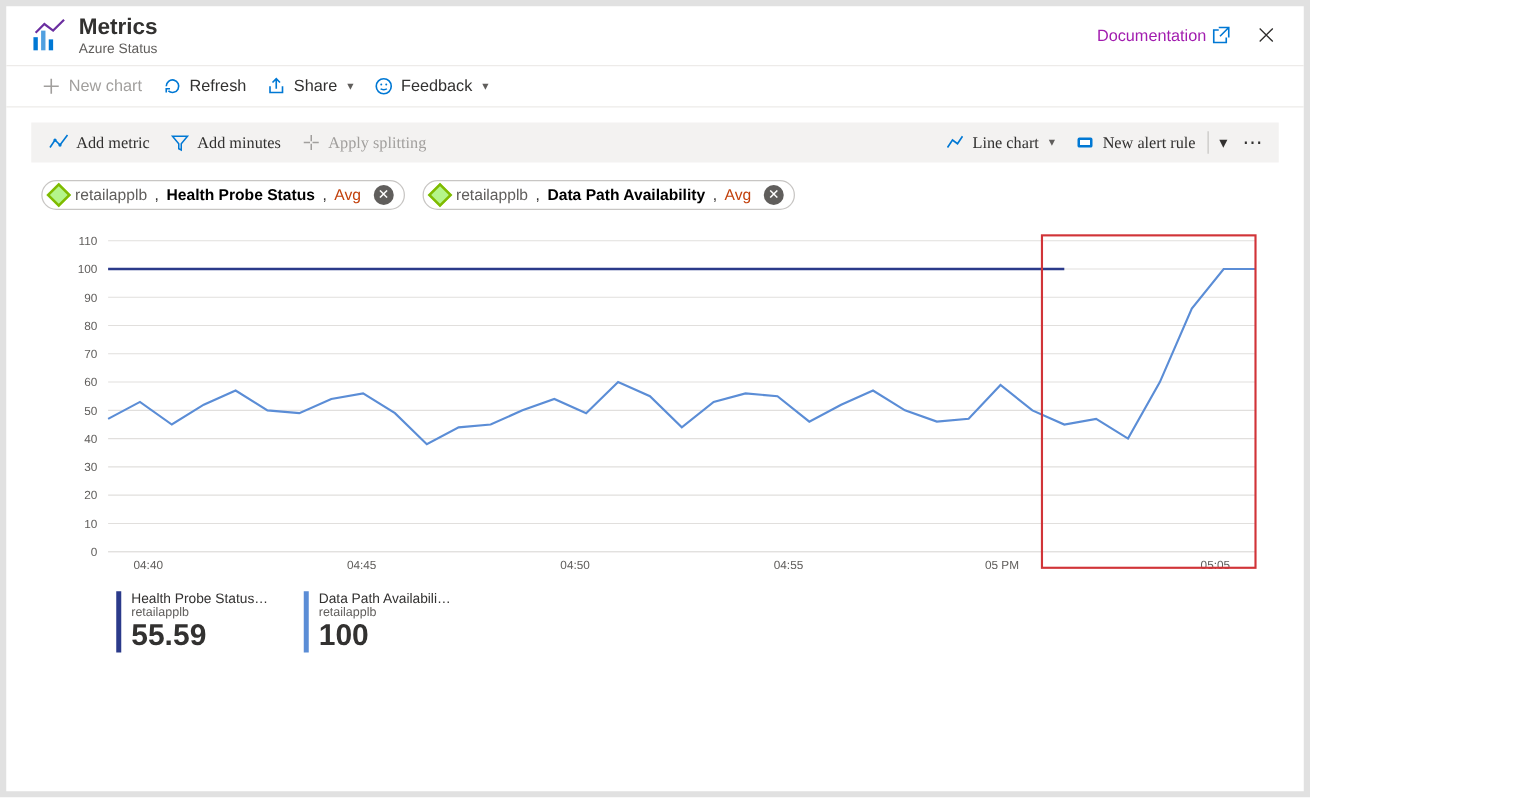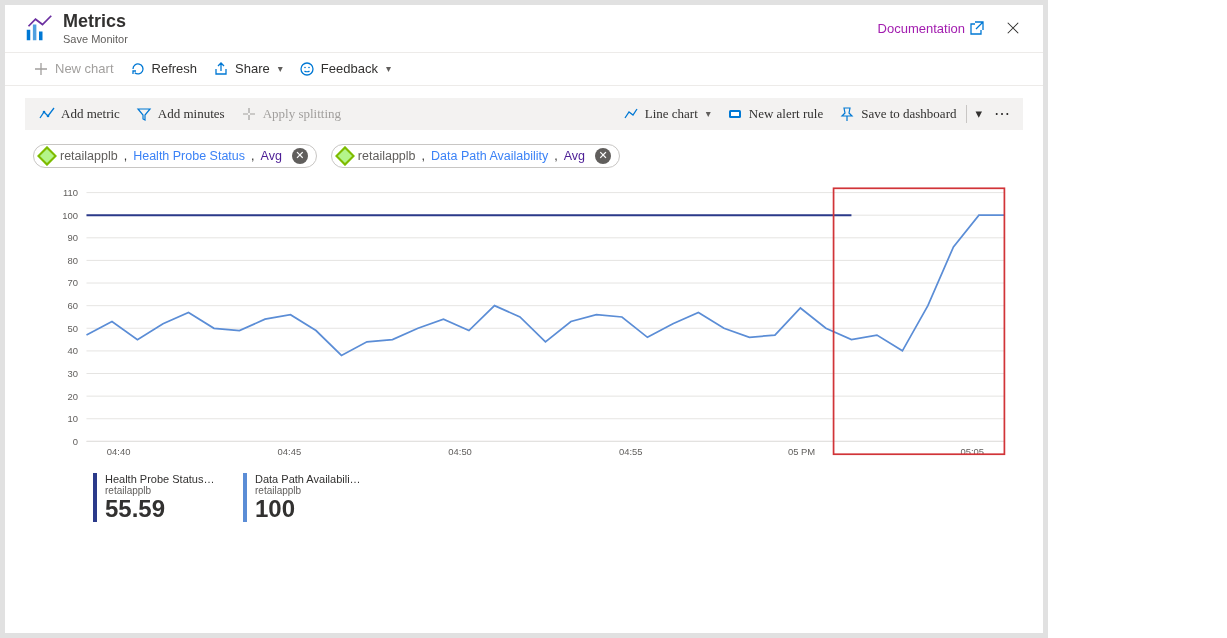--- a/index.html
+++ b/index.html
@@ -29,22 +29,22 @@
   .ctoolbar { background:#f3f2f1; display:flex; align-items:center; padding:4px 6px;font-family:Liberation Serif, serif; }
   .ctoolbar .tb-item { padding:4px 8px; }
   .ctoolbar .vr { width:1px; height:18px; background:#c8c6c4; margin:0 2px; }
   .more { font-size:16px; letter-spacing:1px; padding:0 6px; cursor:pointer; }
 
   
   .pills { display:flex; gap:14px; padding:14px 8px 6px; }
   .pill { border:1px solid #c8c6c4; border-radius:14px; padding:3px 8px 3px 6px; display:flex; align-items:center; gap:6px; font-size:12.5px; cursor:pointer; }
   .pill .diamond { width:14px; height:14px; display:inline-block; transform:rotate(45deg); border:2px solid #7fba00; background:#b4f58a; flex:none; }
   .pill .res { color:#605e5c; }
-  .pill .metric { color:#3b82f6; font-weight:400; }
-  .pill .agg { color:#4c1d95; }
+  .pill .metric { color:#000000; font-weight:700; }
+  .pill .agg { color:#c2410c; }
   .pill .x { width:16px; height:16px; border-radius:50%; background:#605e5c; color:#fff; display:flex; align-items:center; justify-content:center; font-size:11px; margin-left:4px; cursor:pointer; }
 
   
   .chart-wrap { flex:1; position:relative; padding:10px 10px 0 10px; }
   .chart-wrap svg { width:100%; height:auto; display:block; }
   .gridline { stroke:#e1dfdd; stroke-width:1; }
   .series-a { fill:none; stroke:#2b3a8a; stroke-width:2.3; }
   .series-b { fill:none; stroke:#5b8dd6; stroke-width:2; }
   .highlight { fill:none; stroke:#d13438; stroke-width:2; }
 
@@ -68,21 +68,21 @@
     <span class="logo">
       <svg viewBox="0 0 32 32">
           <rect x="2" y="18" width="4" height="12" fill="#0078d4"></rect>
           <rect x="9" y="12" width="4" height="18" fill="#50a0e0"></rect>
           <rect x="16" y="20" width="4" height="10" fill="#0078d4"></rect>
           <polyline points="4,14 12,6 20,12 30,2" fill="none" stroke="#6b2fa0" stroke-width="2"></polyline>
         </svg>
     </span>
     <div class="title-block">
       <div class="title">Metrics</div>
-      <div class="subtitle">Save Monitor</div>
+      <div class="subtitle">Azure Status</div>
     </div>
     <div class="sp"></div>
     <a class="doclink" href="#">
       <span>Documentation</span>
       <span class="icon">
         <svg viewBox="0 0 16 16">
             <path d="M6 2h8v8M14 2 7 9" stroke="#0078d4" stroke-width="1.3" fill="none"></path>
             <path d="M12 10v4H2V4h4" stroke="#0078d4" stroke-width="1.3" fill="none"></path>
           </svg>
       </span>
@@ -175,29 +175,20 @@
         <span class="chev">▾</span>
       </div>
       <div class="tb-item">
         <span class="icon">
             <svg viewBox="0 0 16 16">
               <rect x="2" y="4" width="12" height="8" rx="1.5" fill="#0078d4"></rect>
               <rect x="4" y="6" width="8" height="4" fill="#fff"></rect>
             </svg>
           </span>
         <span>New alert rule</span>
-      </div>
-      <div class="tb-item">
-        <span class="icon">
-            <svg viewBox="0 0 16 16">
-              <path d="M5 2h6l-1 5 3 3H3l3-3z" fill="none" stroke="#0078d4" stroke-width="1.2"></path>
-              <line x1="8" y1="10" x2="8" y2="15" stroke="#0078d4" stroke-width="1.2"></line>
-            </svg>
-          </span>
-        <span>Save to dashboard</span>
       </div>
       <div class="vr"></div>
       <span class="chev" style="padding:0 6px;cursor:pointer">▾</span>
       <div class="more">⋯</div>
     </div>
 
     <div class="pills">
       <div class="pill">
         <span class="diamond"></span>
         <span class="res">retailapplb</span>

